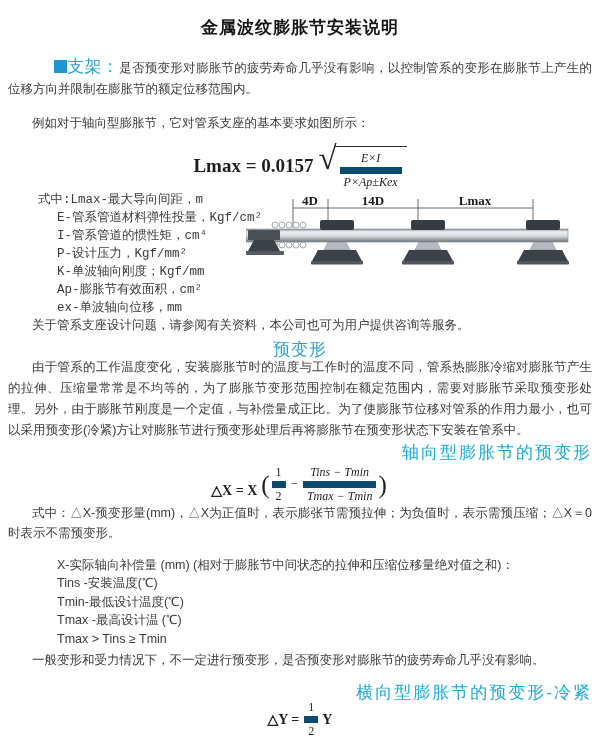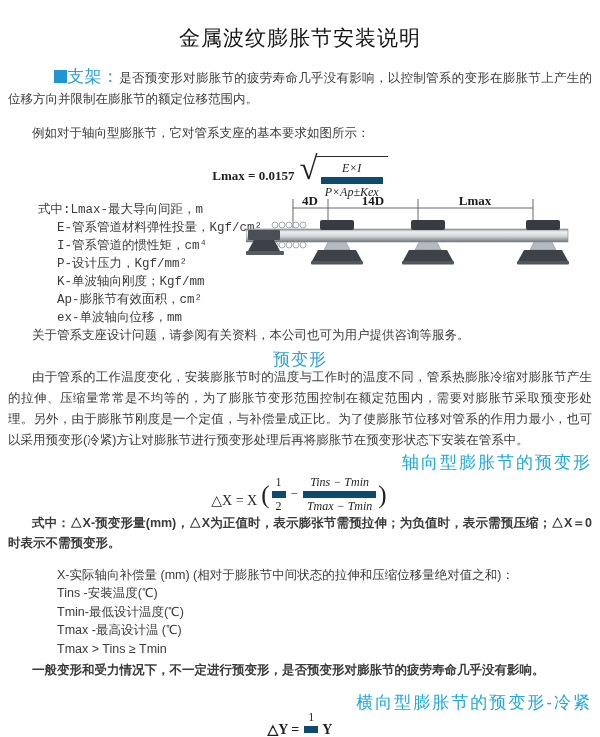--- a/index.html
+++ b/index.html
@@ -2,56 +2,56 @@
 <html><head>
 <meta charset="utf-8">
 <style>
   html,body{margin:0;padding:0;background:#ffffff;}
   .page{
     position:relative;width:600px;height:737px;margin:0 auto;background:#fff;
     font-family:"Liberation Sans",sans-serif;color:#3b3b3b;overflow:hidden;
     box-sizing:border-box;padding:0 8px;
   }
   .title{
-    margin:12px;padding-top:12px;height:30px;text-align:center;
-    font-size:21px;font-weight:normal;color:#151515;letter-spacing:1px;
+    margin:4px;padding-top:12px;height:30px;text-align:center;
+    font-size:17px;font-weight:bold;color:#151515;letter-spacing:1px;
   }
   .para{font-size:12.5px;line-height:21px;text-align:justify;}
   .p-support{margin-top:10px;text-indent:46px;}
   .p-example{margin-top:0;padding-left:24px;}
   .sec-head{display:flex;align-items:center;height:19px;margin-top:3px;flex-direction:column;}
   .sec-head .sq{width:13px;height:13px;background:#2095d2;display:inline-block;margin-right:3px;}
   .sec-head .sec-label{font-size:17px;color:#2b9fd6;letter-spacing:1px;}
   .sub-head{font-size:17px;color:#1ea7da;letter-spacing:2px;height:20px;line-height:20px;margin-top:2px;text-align:right;}
   .sub-axial{padding-left:54px;}
   .sub-lateral{padding-left:29px;margin-top:1px;}
 
   
   .def-line{font-size:12.5px;line-height:18px;height:18px;white-space:nowrap;font-family:Liberation Mono, monospace;}
   .ind-a{padding-left:30px;}
   .ind-b{padding-left:49px;}
   .ind-c{padding-left:24px;}
   .defs{margin-top:5px;}
   .note-line{font-size:12.5px;line-height:18.5px;height:18.5px;white-space:nowrap;padding-left:49px;}
-  .note-para{font-size:12.5px;line-height:20px;text-align:justify;text-indent:24px;margin-top:2px;font-weight:bold;}
+  .note-para{font-size:12.5px;line-height:20px;text-align:justify;text-indent:24px;margin-top:2px;}
 
   
   .formula-row{display:flex;justify-content:center;align-items:center;
     font-family:"Liberation Serif",serif;color:#1f1f1f;}
   .f1{margin-top:8px;height:40px;}
-  .f1 .lhs{font-weight:bold;font-size:13px;margin-right:5px;}
+  .f1 .lhs{font-weight:bold;font-size:19px;margin-right:5px;}
   .sqrt{display:inline-flex;align-items:flex-start;}
   .sqrt-glyph{font-size:33px;line-height:33px;font-weight:400;margin-right:-3px;}
   .sqrt-body{border-top:1.5px solid #2a2a2a;padding:1px 5px 0 6px;margin-top:4px;}
   .frac{display:inline-flex;flex-direction:column;align-items:center;font-size:12px;}
   .frac .num{padding:0 4px 1px 4px;}
   .frac .den{border-top:7px solid #0c4a6e;padding:1px 4px 0 4px;}
   .ital{font-style:italic;}
   .f2{height:34px;font-size:12.5px;margin-top:4px;}
-  .f2 .lhs{font-weight:normal;font-size:14px;margin-right:2px;margin-top:12px;}
+  .f2 .lhs{font-weight:bold;font-size:14px;margin-right:2px;margin-top:12px;}
   .paren{font-size:25px;font-weight:400;line-height:25px;margin:0 2px;}
   .minus{margin:0 5px;font-size:13px;}
   .f3{height:30px;margin-top:2px;}
   .f3 .lhs{font-weight:bold;font-size:14px;margin-right:5px;}
   .f3 .rhs{font-weight:bold;font-size:14px;margin-left:4px;}
 
   
   .diagram{position:absolute;left:246px;top:192px;width:344px;height:100px;}
   .dim{stroke:#5a5a5a;stroke-width:0.9;}
   .dim-label{font-family:"Liberation Serif",serif;font-size:13px;font-weight:bold;fill:#1b1b1b;text-anchor:middle;}

